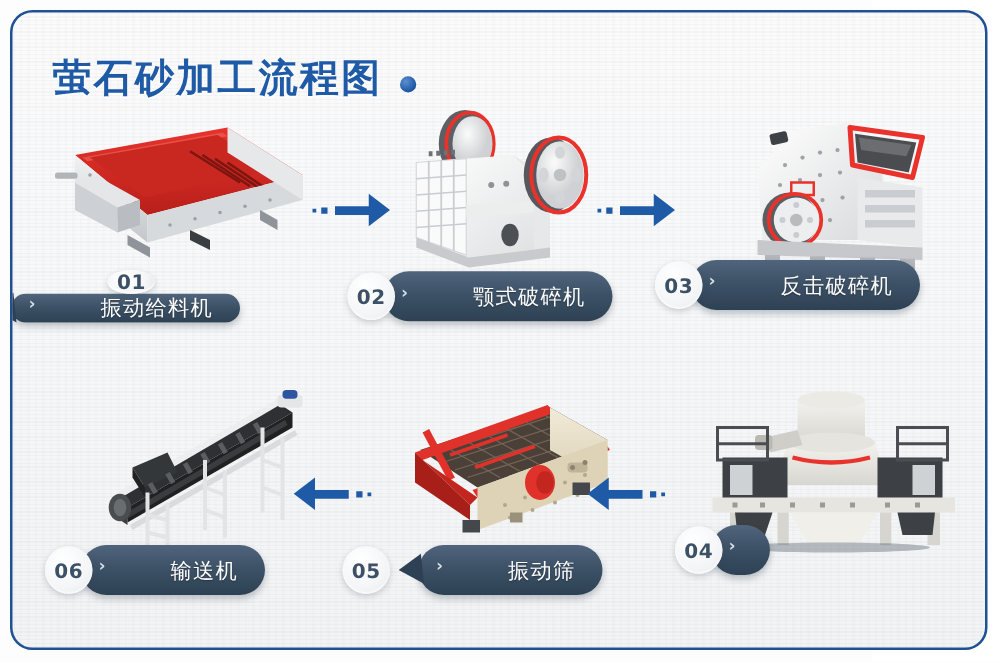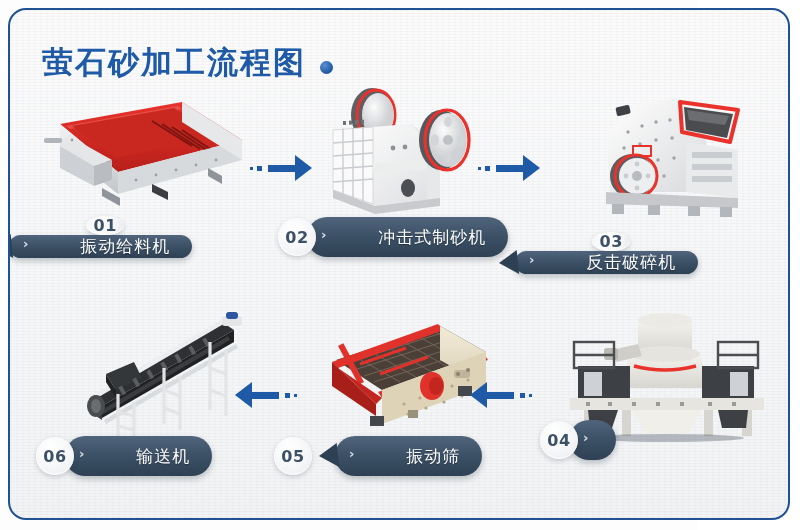--- a/index.html
+++ b/index.html
@@ -505,25 +505,25 @@
       <span class="pill">
         <span class="chev">›</span>
         <span class="pill-text">振动给料机</span>
       </span>
     </div>
 
     <div class="label-wrap" style="left:268px;top:206px;">
       <span class="num-badge">02</span>
       <span class="pill">
         <span class="chev">›</span>
-        <span class="pill-text">冲击式制砂机</span>
+        <span class="pill-text">颚式破碎机</span>
       </span>
     </div>
 
-    <div class="label-wrap" style="left:514px;top:222px;flex-direction:column;">
+    <div class="label-wrap" style="left:514px;top:197px;">
       <span class="num-badge">03</span>
       <span class="pill">
         <span class="chev">›</span>
         <span class="pill-text">反击破碎机</span>
       </span>
     </div>
 
     <div class="label-wrap" style="left:530px;top:409px;">
       <span class="num-badge">04</span>
       <span class="pill">

